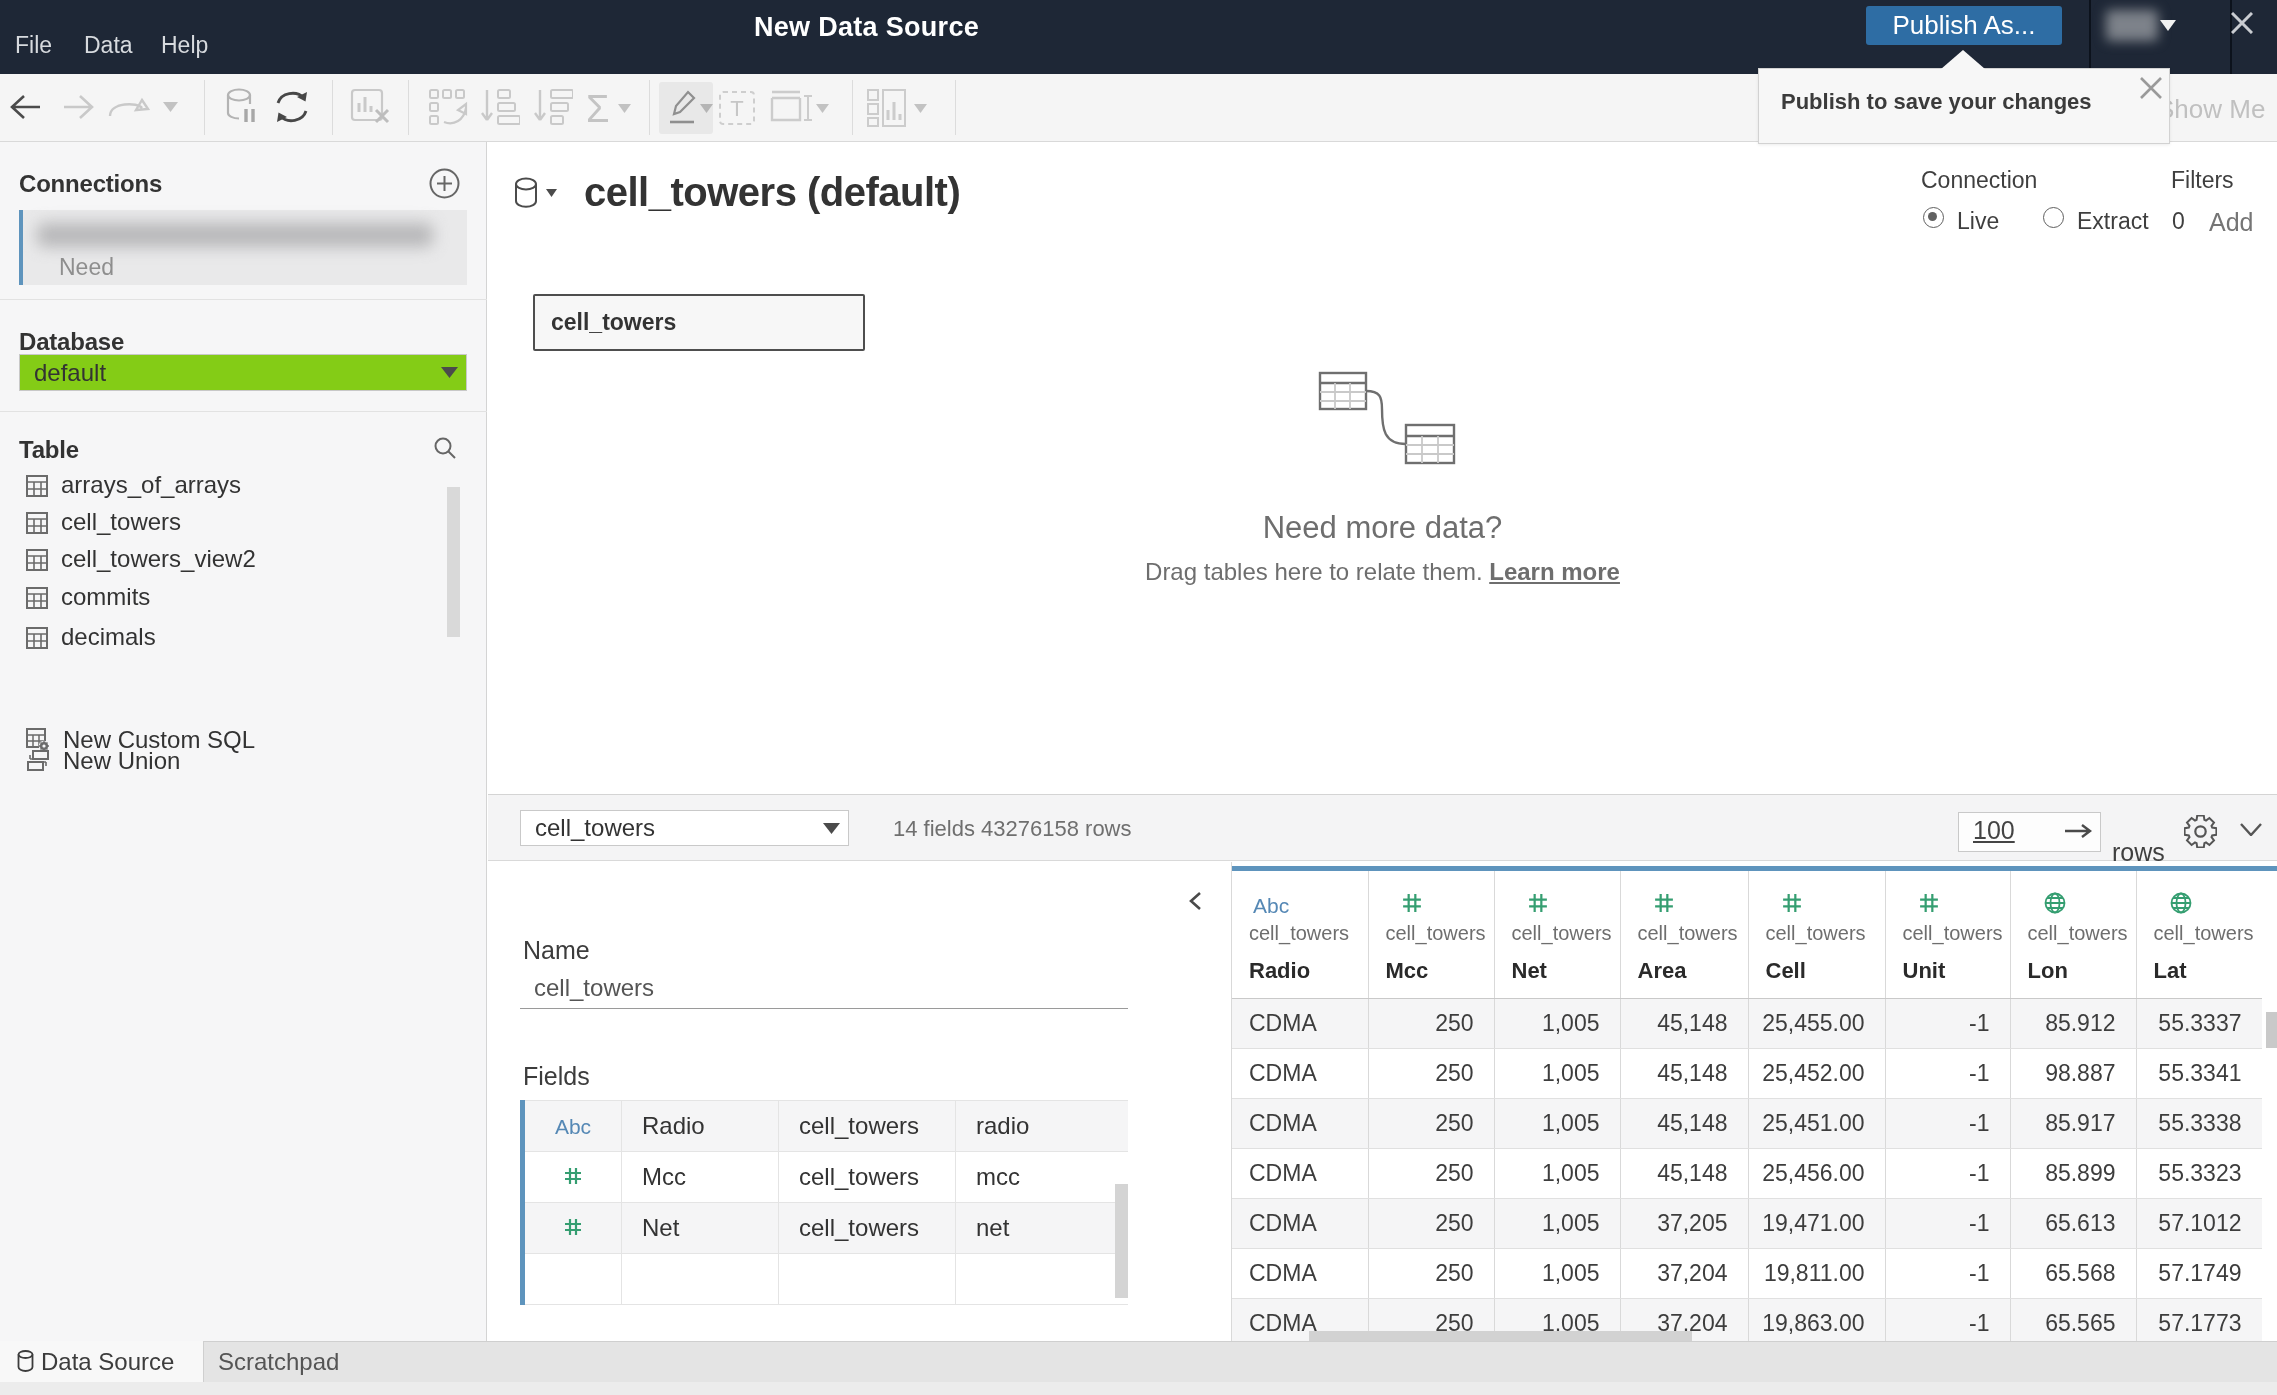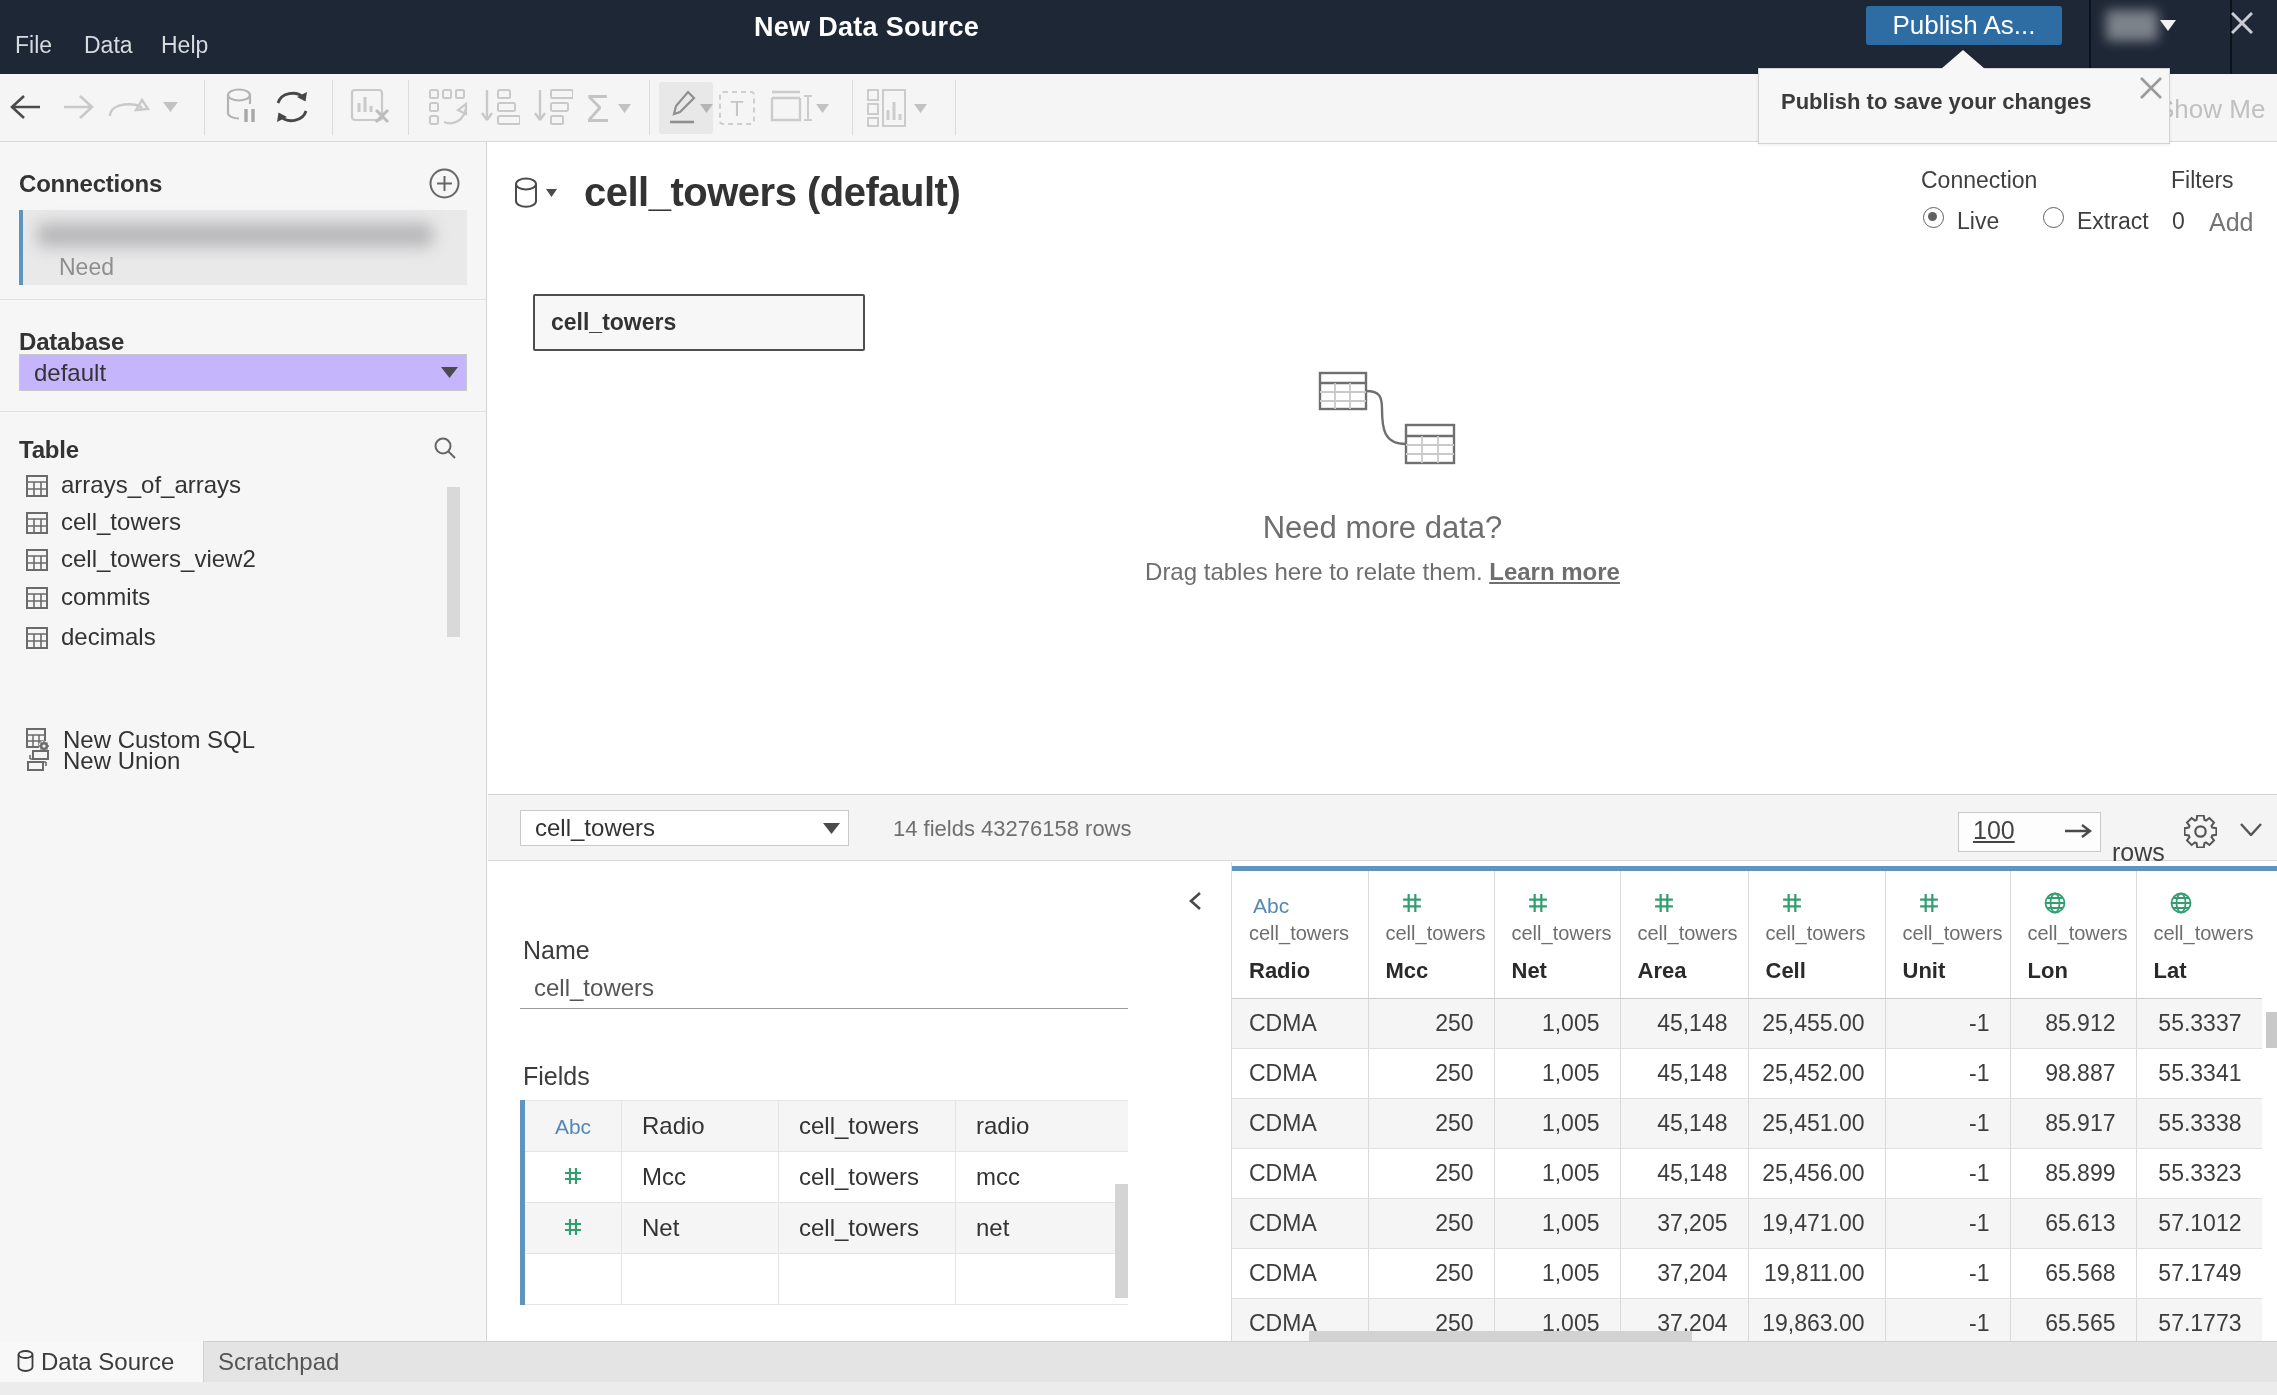--- a/index.html
+++ b/index.html
@@ -17,21 +17,21 @@
 #toolbar { left:0; top:74px; width:2277px; height:68px; background:#f5f5f5; border-bottom:1px solid #d9d9d9; }
 .tsep { top:80px; width:1px; height:55px; background:#dcdcdc; }
 #showme { left:2157px; top:94px; color:#c0c0c0; font-size:26px; }
 
 #sidebar { left:0; top:142px; width:487px; height:1199px; background:#f6f6f7; border-right:1px solid #d4d4d4; }
 .shead { color:#333; font-size:24px; font-weight:700; letter-spacing:-.2px; }
 #connbox { left:19px; top:210px; width:448px; height:75px; background:#e9e9ea; border-left:4px solid #5e94bd; }
 #connblur { left:14px; top:13px; width:396px; height:24px; background:#ababad; filter:blur(8px); border-radius:6px; opacity:.8; }
 #connbox .mysql { left:36px; top:44px; color:#8e8e8e; font-size:23px; }
 .hdiv { left:0; width:487px; height:1px; background:#e2e2e2; }
-#dbselect { left:19px; top:354px; width:448px; height:37px; background:#c4b5fd; border:1px solid #c8c8c8; color:#333; font-size:24px; line-height:35px; padding-left:14px; }
+#dbselect { left:19px; top:354px; width:448px; height:37px; background:#84cc16; border:1px solid #c8c8c8; color:#333; font-size:24px; line-height:35px; padding-left:14px; }
 .titem { left:26px; height:38px; color:#333; font-size:24px; }
 .titem svg { vertical-align:-4px; margin-right:13px; }
 #tscroll { left:447px; top:487px; width:13px; height:150px; background:#d9d9d9; }
 
 #canvas { left:488px; top:142px; width:1789px; height:652px; background:#fff; }
 #ctitle { left:584px; top:170px; color:#333; font-size:40px; font-weight:700; letter-spacing:-.5px;}
 #nodebox { left:533px; top:294px; width:332px; height:57px; background:#f7f7f7; border:2px solid #4e4e4e; border-radius:2px; color:#333; font-size:23px; font-weight:700; line-height:53px; padding-left:16px; }
 #needmore { left:488px; top:510px; width:1789px; text-align:center; color:#6e6e6e; font-size:31px; }
 #dragtxt { left:488px; top:558px; width:1789px; text-align:center; color:#6e6e6e; font-size:24px; }
 #tooltip { left:1758px; top:68px; width:412px; height:76px; background:#f7f7f7; border:1px solid #d2d2d2; box-shadow:0 1px 3px rgba(0,0,0,.08);}

